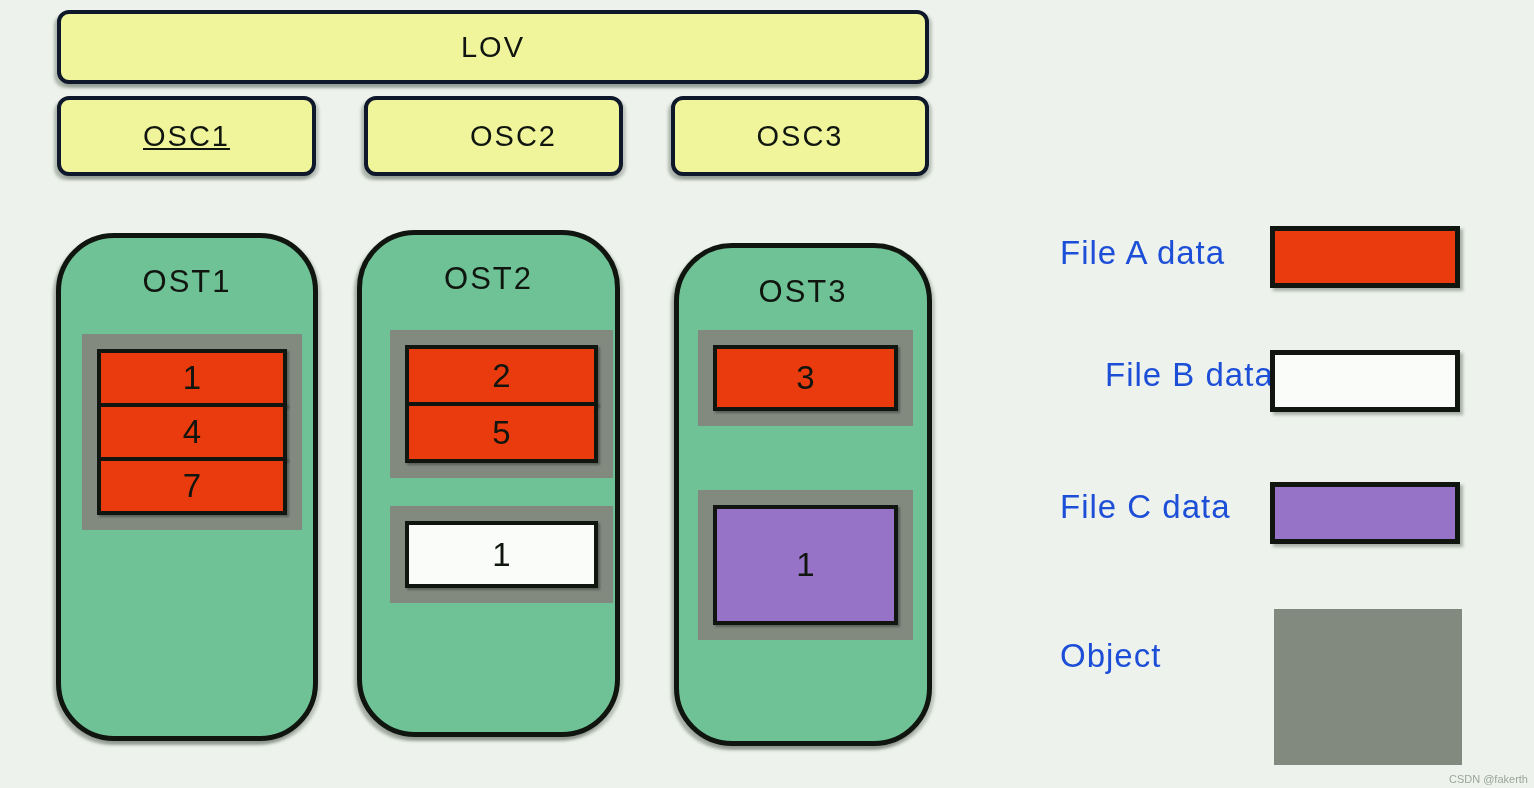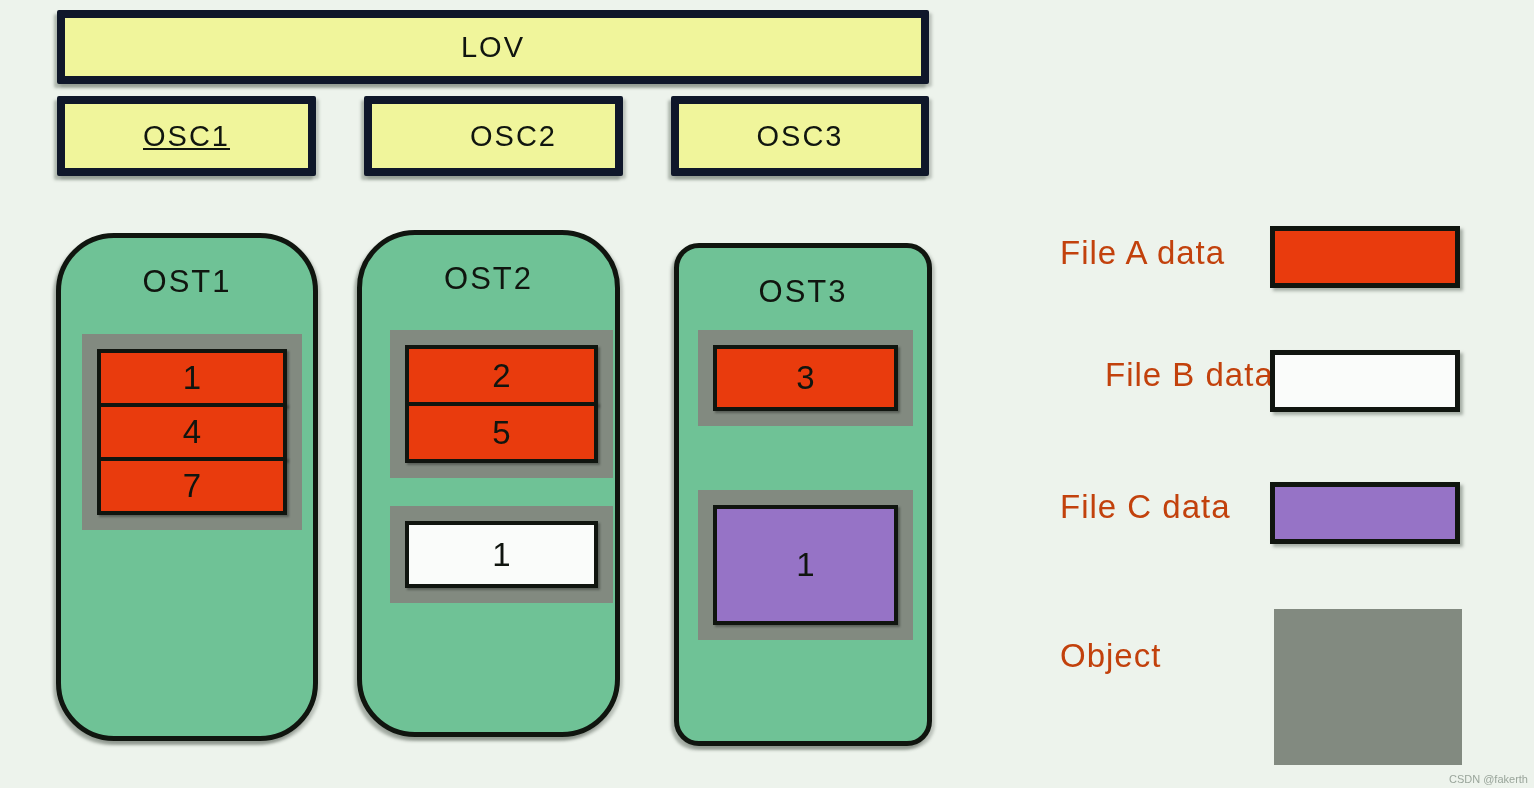--- a/index.html
+++ b/index.html
@@ -10,43 +10,43 @@
   .canvas{
     position:relative;
     width:1534px;height:788px;
     background:#edf3ec;
     overflow:hidden;
   }
   
   .ybox{
     position:absolute;
     background:#f0f59b;
-    border:8px solid #0f172a;
-    border-radius:2px;
+    border:4px solid #0f172a;
+    border-radius:12px;
     display:flex;align-items:center;justify-content:center;
     font-size:29px;letter-spacing:2px;color:#10150f;
     box-shadow:-3px 4px 3px rgba(100,110,100,.45), 3px 3px 3px rgba(100,110,100,.35);
     box-sizing:border-box;
   }
   #lov{left:57px;top:10px;width:872px;height:74px;}
   #osc1{left:57px;top:96px;width:259px;height:80px;text-decoration:underline;}
   #osc2{left:364px;top:96px;width:259px;height:80px;padding-left:40px;}
   #osc3{left:671px;top:96px;width:258px;height:80px;}
 
   .ost{
     position:absolute;
     background:#6fc296;
     border:5px solid #10150f;
     border-radius:58px;
     box-sizing:border-box;
     box-shadow:-3px 4px 3px rgba(100,110,100,.5), 3px 3px 3px rgba(100,110,100,.35);
   }
   #ost1{left:56px;top:233px;width:262px;height:508px;}
   #ost2{left:357px;top:230px;width:263px;height:507px;}
-  #ost3{left:674px;top:243px;width:258px;height:503px;border-radius:25px;}
+  #ost3{left:674px;top:243px;width:258px;height:503px;}
   .ost-label{
     position:absolute;top:26px;left:0;right:0;
     text-align:center;
     font-size:31px;letter-spacing:2px;color:#10150f;
   }
   .obj{
     position:absolute;
     background:#828a80;
     box-sizing:border-box;
     display:flex;flex-direction:column;justify-content:center;
@@ -66,21 +66,21 @@
     min-height:0;
   }
   .stripe + .stripe{margin-top:-4px;}
   .file-a{background:#e93b0d;}
   .file-b{background:#fafcfa;}
   .file-c{background:#9673c6;}
 
   
   .legend-label{
     position:absolute;left:1060px;
-    font-size:33px;color:#c2410c;letter-spacing:1px;
+    font-size:33px;color:#1d4ed8;letter-spacing:1px;
     white-space:nowrap;
   }
   #legend-a-label{top:234px;}
   #legend-b-label{top:356px;margin-left:45px;}
   #legend-c-label{top:488px;}
   #legend-obj-label{top:637px;}
   .swatch{
     position:absolute;left:1270px;width:190px;height:62px;
     border:5px solid #10150f;
     box-sizing:border-box;

